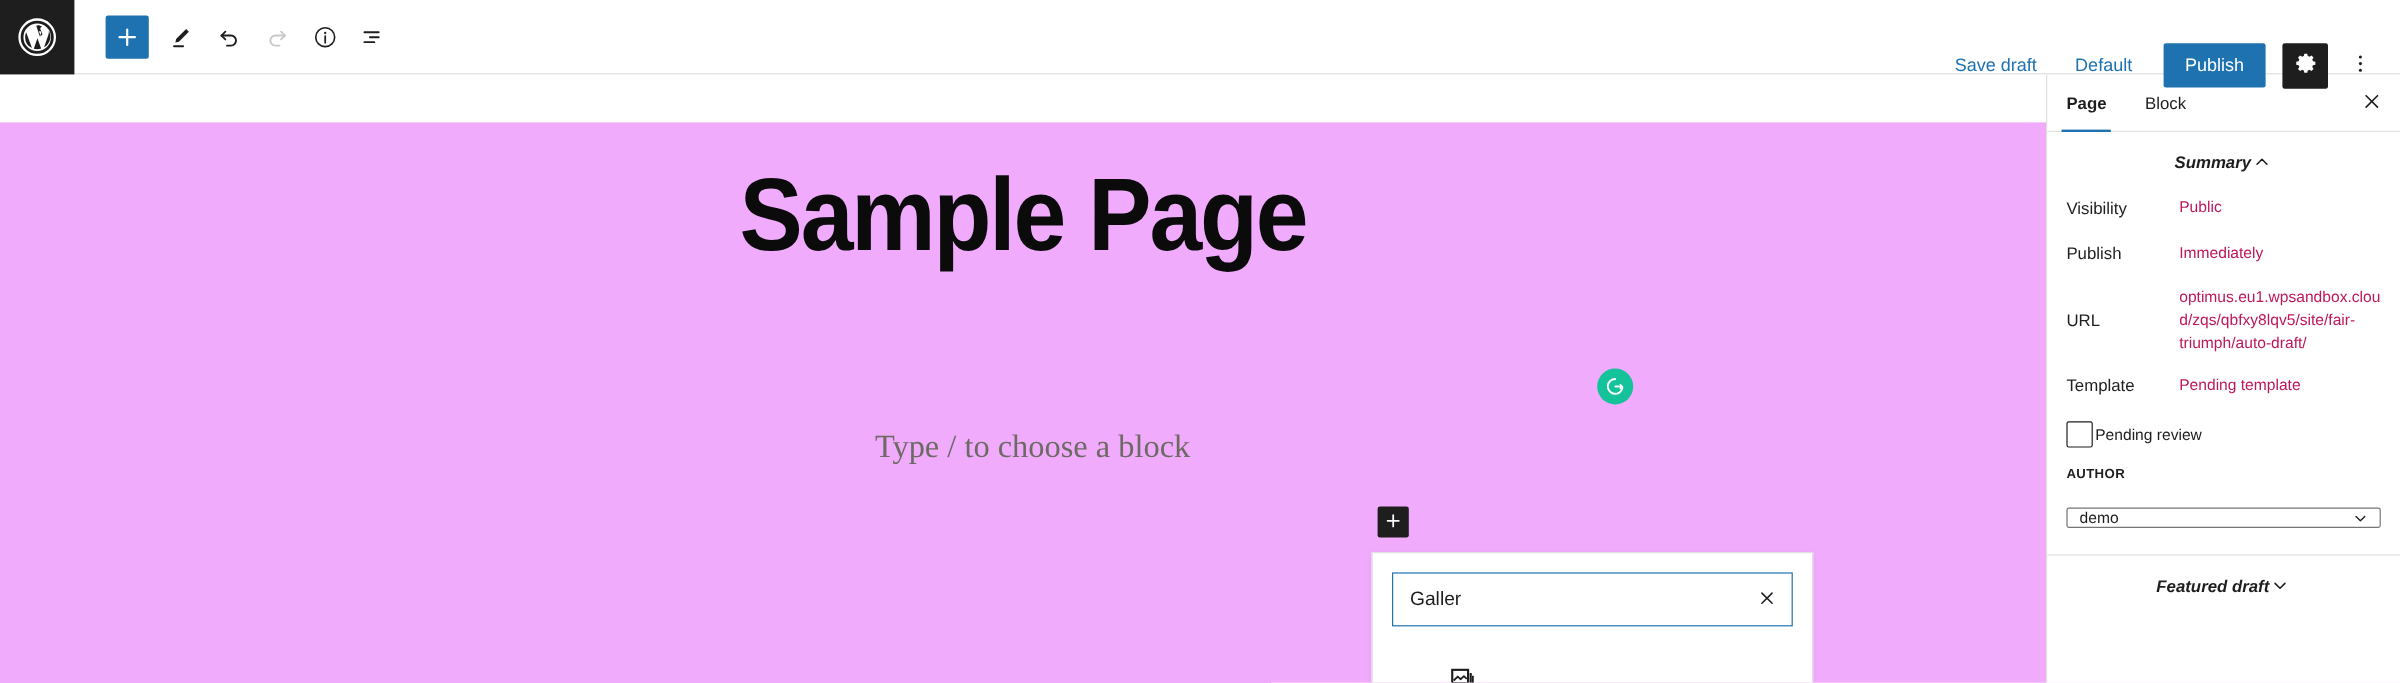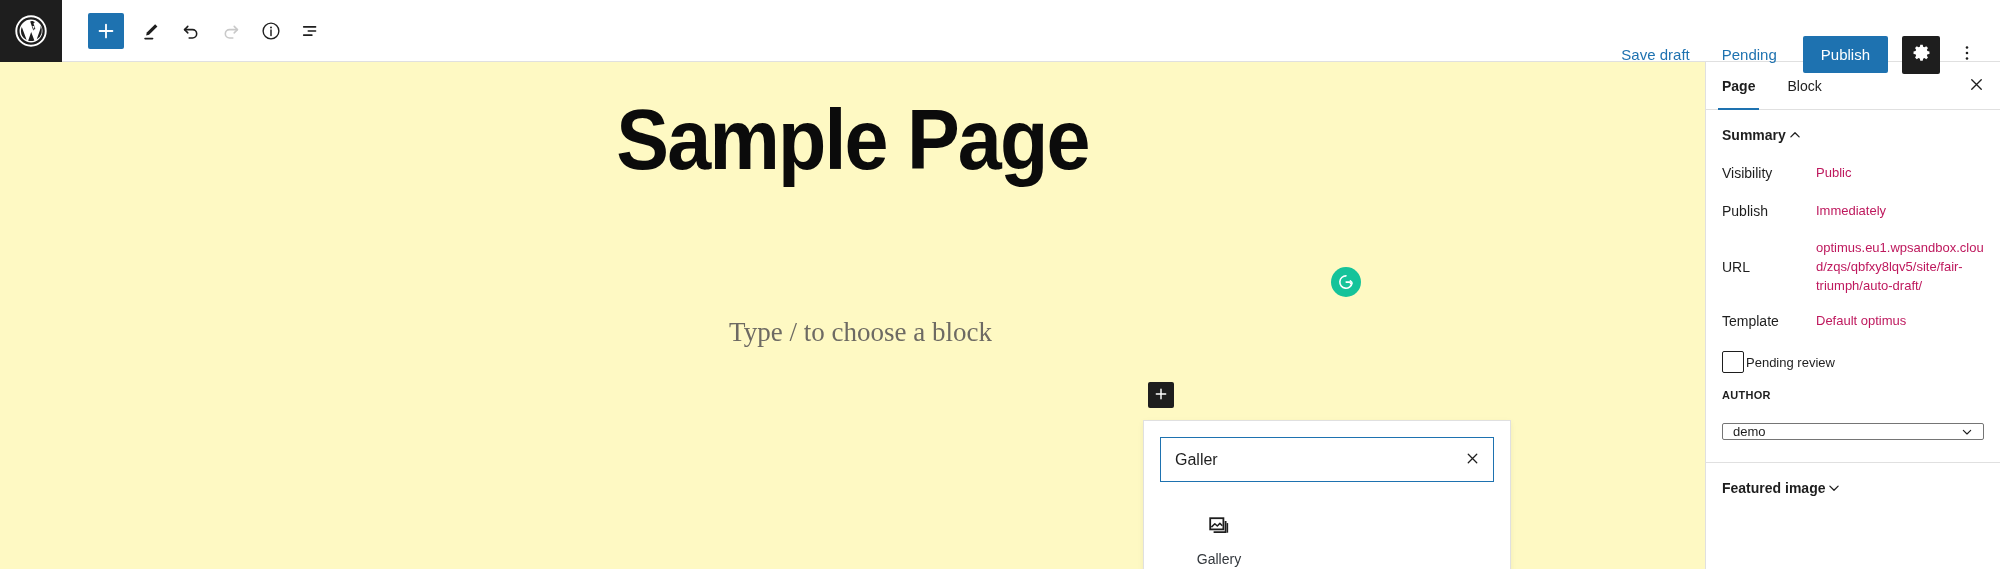--- a/index.html
+++ b/index.html
@@ -149,23 +149,24 @@
   .body-wrap {
     flex: 1 1 auto;
     display: flex;
     min-height: 0;
     position: relative;
   }
 
   
   .canvas {
     flex: 1 1 auto;
-    background: #fef9c3;
+    background: #f0abfc;
     position: relative;
     overflow: hidden;
+    margin-top: 40px;
   }
 
   .post-title {
     position: absolute;
     left: 0;
     right: 0;
     top: 32px;
     text-align: center;
     font-family: "Liberation Sans", sans-serif;
     font-weight: 700;
@@ -367,26 +368,27 @@
     justify-content: center;
     color: #1e1e1e;
     padding: 0;
   }
 
   .panel-header {
     height: 50px;
     flex: 0 0 50px;
     display: flex;
     align-items: center;
-    justify-content: flex-start;
+    justify-content: center;
     padding: 0 16px;
     cursor: pointer;
     border: none;
     background: transparent;
     width: 100%;
+    font-style: italic;
   }
   .panel-header-title {
     font-family: "Liberation Sans", sans-serif;
     font-size: 14px;
     font-weight: 600;
     color: #1e1e1e;
   }
   .chev { color: #1e1e1e; display: flex; }
 
   .panel-body {
@@ -556,21 +558,21 @@
           </svg>
         </span>
       </button>
 
     </div>
 
     <div class="header-spacer"></div>
 
     <div class="header-right">
       <button class="text-btn">Save draft</button>
-      <button class="text-btn">Pending</button>
+      <button class="text-btn">Default</button>
       <button class="publish-btn">Publish</button>
 
       <button class="icon-square-dark" title="Settings">
         <span>
           <svg width="21" height="21" viewBox="0 0 24 24" fill="none" aria-hidden="true">
             <path d="M12 8.4a3.6 3.6 0 1 0 0 7.2 3.6 3.6 0 0 0 0-7.2zm0 5.6a2 2 0 1 1 0-4 2 2 0 0 1 0 4z" fill="currentColor"></path>
             <path d="M13.4 2h-2.8l-.45 2.3a8 8 0 0 0-1.6.66L6.6 3.7 4.6 5.7l1.26 1.95a8 8 0 0 0-.66 1.6L2.9 9.7v2.8l2.3.45c.16.56.38 1.1.66 1.6L4.6 16.5l2 2 1.95-1.26c.5.28 1.04.5 1.6.66l.45 2.3h2.8l.45-2.3a8 8 0 0 0 1.6-.66l1.95 1.26 2-2-1.26-1.95c.28-.5.5-1.04.66-1.6l2.3-.45V9.7l-2.3-.45a8 8 0 0 0-.66-1.6L19.4 5.7l-2-2-1.95 1.26a8 8 0 0 0-1.6-.66L13.4 2z" fill="currentColor"></path>
           </svg>
         </span>
       </button>
@@ -679,21 +681,21 @@
           <button class="meta-value">Immediately</button>
         </div>
 
         <div class="meta-row url-row">
           <span class="meta-label">URL</span>
           <button class="meta-value">optimus.eu1.wpsandbox.cloud/zqs/qbfxy8lqv5/site/fair-triumph/auto-draft/</button>
         </div>
 
         <div class="meta-row">
           <span class="meta-label">Template</span>
-          <button class="meta-value">Default optimus</button>
+          <button class="meta-value">Pending template</button>
         </div>
 
         <div class="check-row">
           <span class="checkbox"></span>
           <span class="check-label">Pending review</span>
         </div>
 
         <span class="field-label">AUTHOR</span>
         <div class="select-wrap">
           <span class="sel-value">demo</span>
@@ -701,21 +703,21 @@
             <svg width="16" height="16" viewBox="0 0 24 24" fill="none" aria-hidden="true">
               <path d="M6.5 9.5 12 15l5.5-5.5" stroke="currentColor" stroke-width="1.7" stroke-linecap="round" stroke-linejoin="round"></path>
             </svg>
           </span>
         </div>
       </div>
 
       <div class="sb-divider"></div>
 
       <button class="panel-header">
-        <span class="panel-header-title">Featured image</span>
+        <span class="panel-header-title">Featured draft</span>
         <span class="chev">
           <svg width="18" height="18" viewBox="0 0 24 24" fill="none" aria-hidden="true">
             <path d="M6.5 9.5 12 15l5.5-5.5" stroke="currentColor" stroke-width="1.7" stroke-linecap="round" stroke-linejoin="round"></path>
           </svg>
         </span>
       </button>
 
     </div>
   </div>
 </div>

